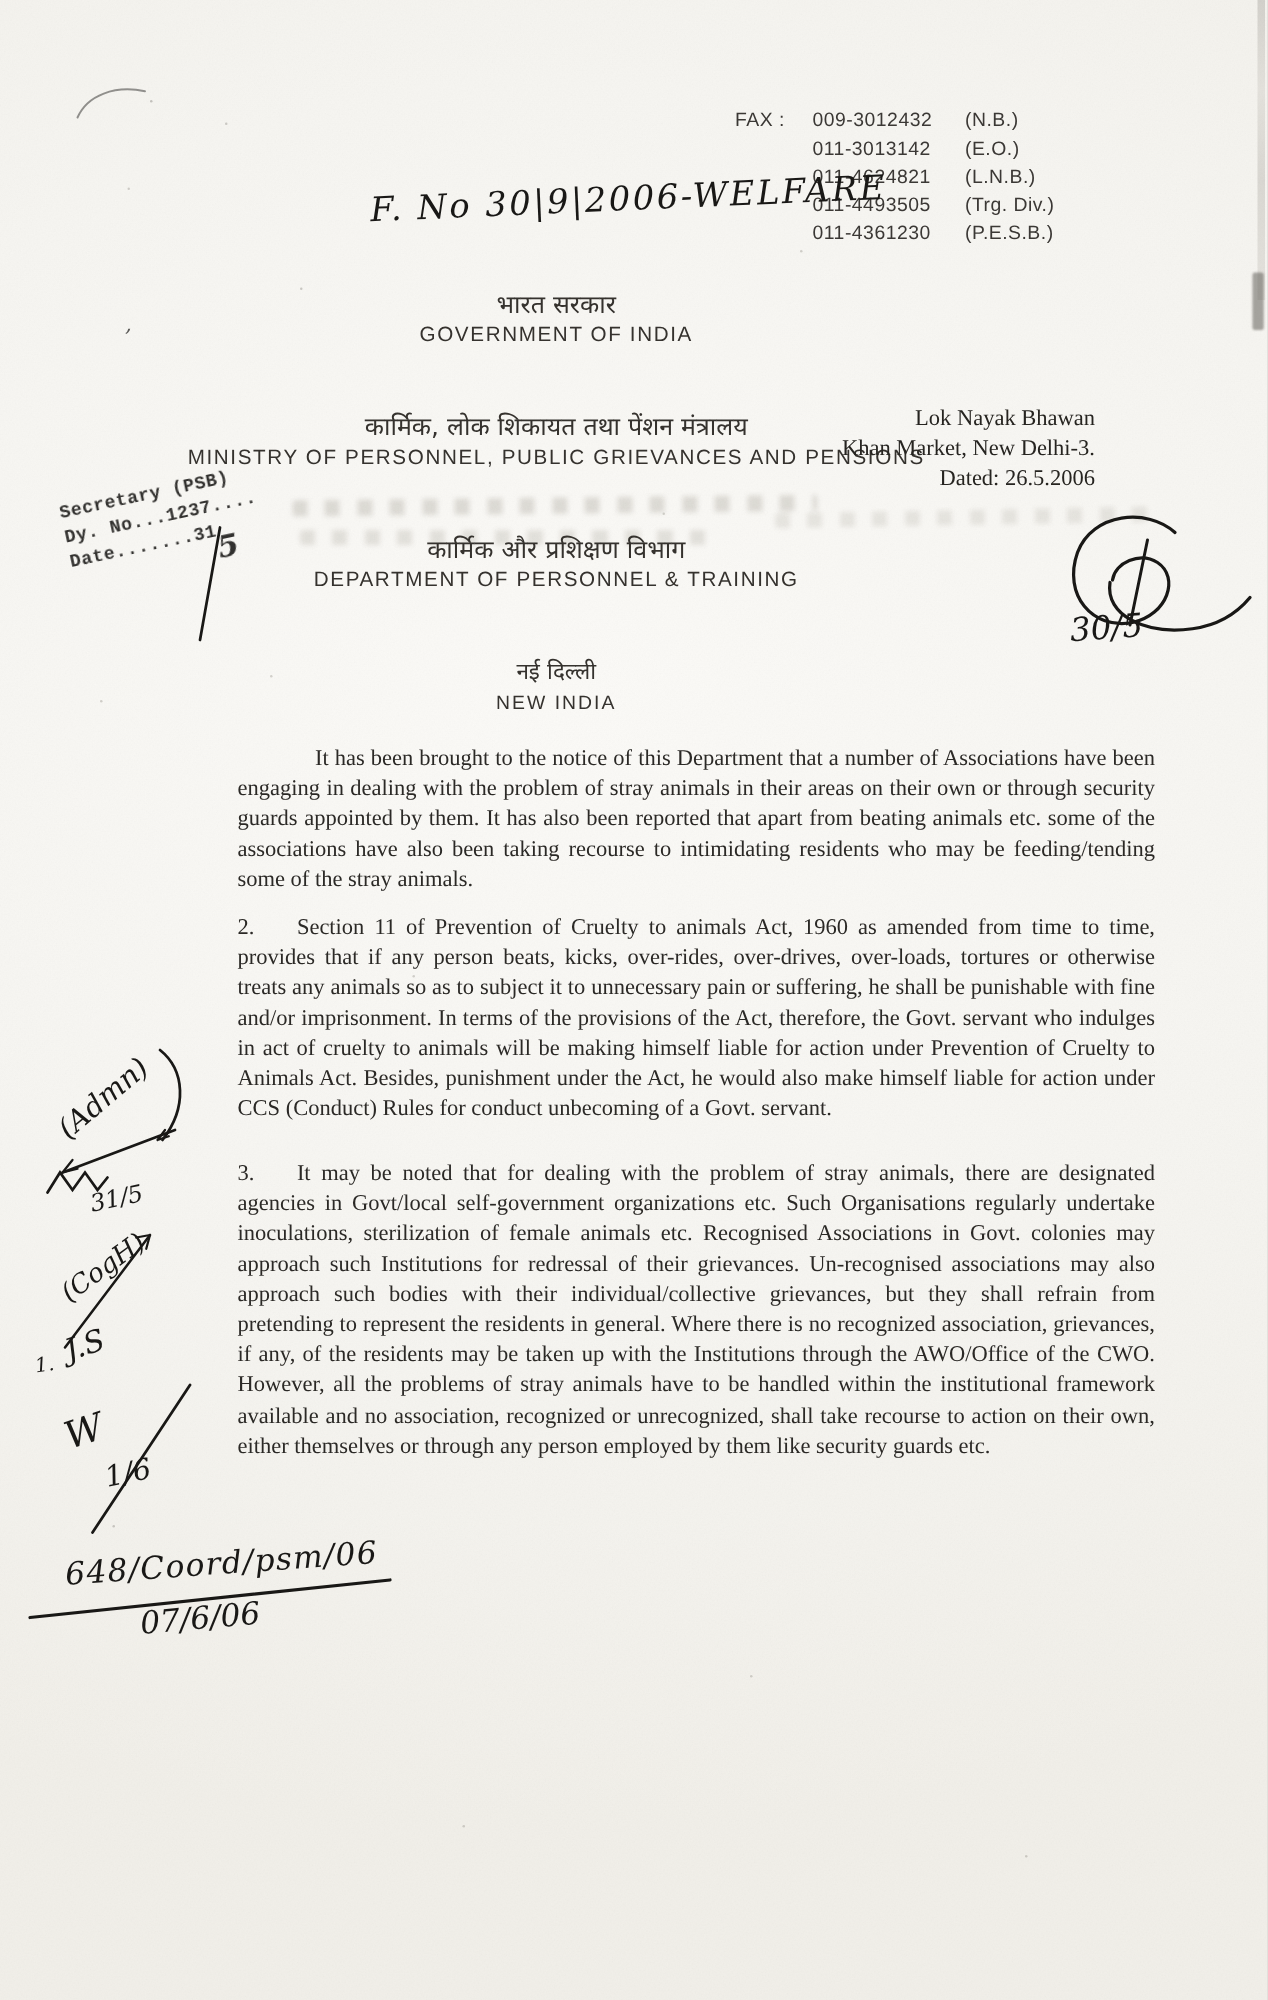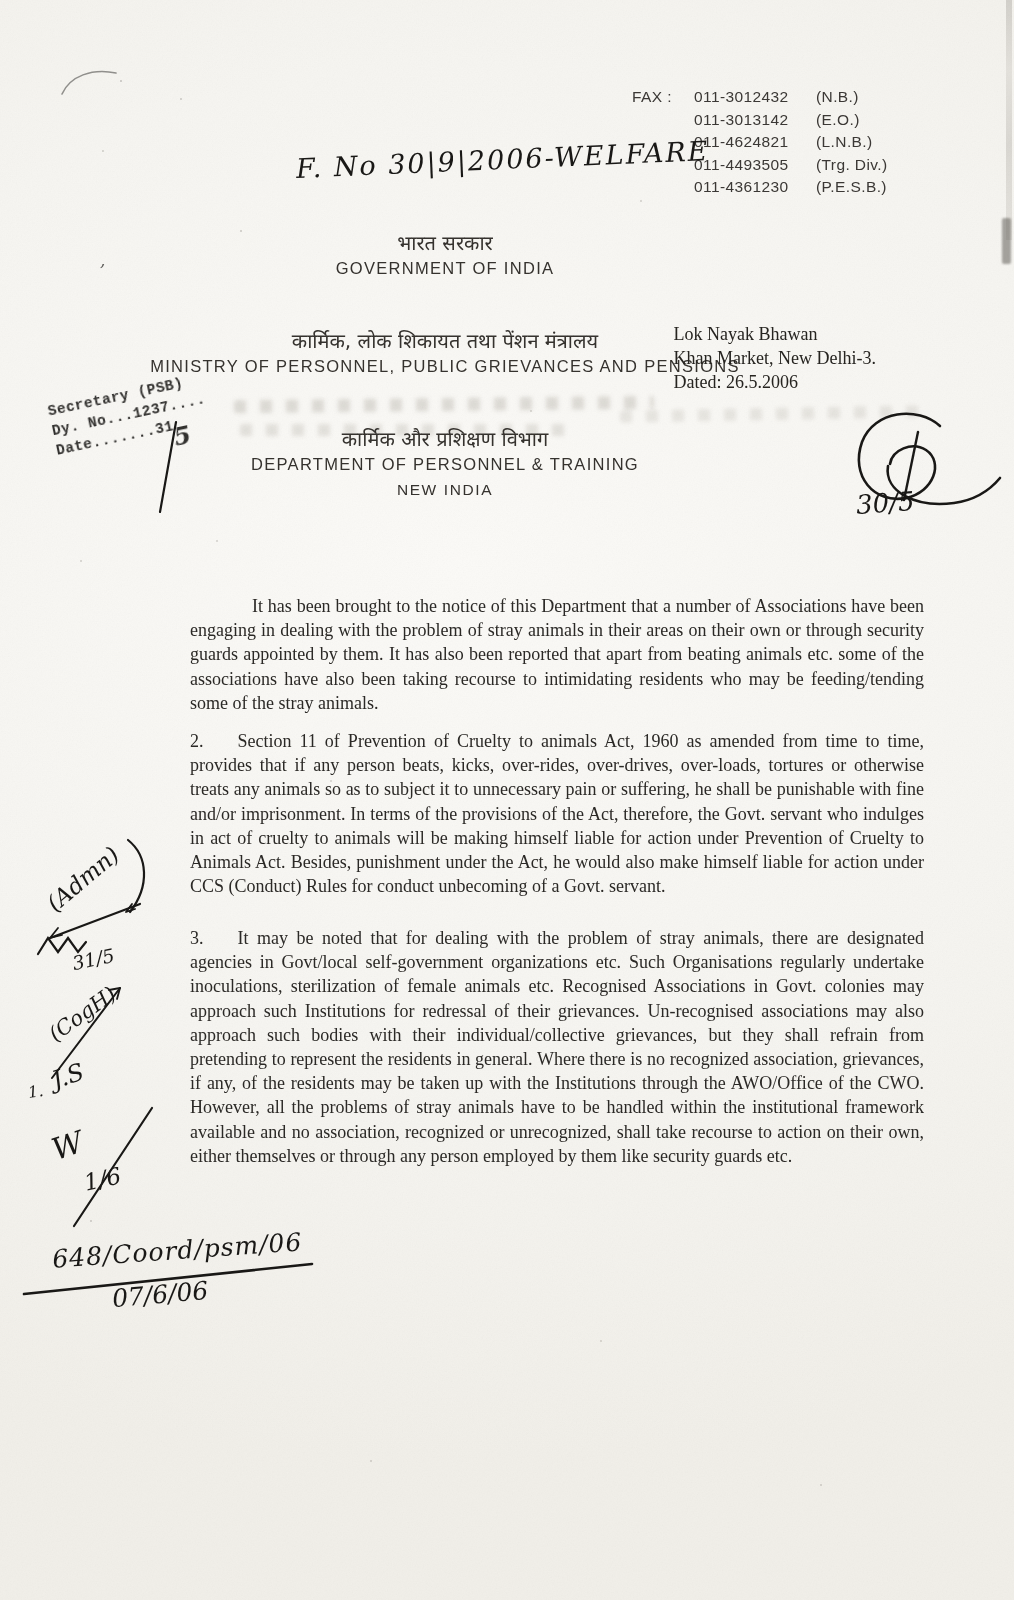--- a/index.html
+++ b/index.html
@@ -14,21 +14,21 @@
   .fax{
     font-family:"Liberation Sans", sans-serif;font-size:15.5px;line-height:22.5px;
     color:#3b3835;letter-spacing:.4px;
   }
   .fax-row{display:grid;grid-template-columns:62px 122px auto;}
   .hdr{width:720px;text-align:center;color:#35322e;}
   .hdr .hi{font-family:"DejaVu Sans", sans-serif;font-size:20px;line-height:25px;margin-top:48px;}
   .hdr .en{font-family:"Liberation Sans", sans-serif;font-size:16.5px;line-height:25px;letter-spacing:1.3px;}
   .hdr .en.small{font-size:15.5px;letter-spacing:1.6px;}
   .hdr div{white-space:nowrap;}
-  .addr{text-align:left;font-size:18px;line-height:24px;color:#262420;}
+  .addr{text-align:right;font-size:18px;line-height:24px;color:#262420;}
   .om-title{
     font-size:20px;font-weight:bold;letter-spacing:1px;color:#1f1d1a;
     border-bottom:2.5px solid #1f1d1a;padding-bottom:1px;white-space:nowrap;
   }
   .subject{font-size:18px;font-weight:bold;color:#24221f;white-space:nowrap;}
   .para{
     width:734px;font-size:18px;line-height:24.2px;text-align:justify;color:#2b2926;margin-left:40px;
   }
   .para.indent{text-indent:62px;}
   .numgap{display:inline-block;width:34px;}
@@ -67,24 +67,24 @@
     <path d="M 4 30 C 12 12 34 4 58 9" stroke="#83807a" stroke-width="1.6"></path>
   </svg>
   <div class="abs speck" style="left:120px;top:80px"></div>
   <div class="abs edge-strip" style="left:1006px;top:0;height:240px"></div>
   <div class="abs" style="left:1002px;top:218px;width:9px;height:46px;background:#55524c;opacity:.5;border-radius:2px;filter:blur(1px)"></div>
   <div class="abs smudge" style="left:234px;top:398px;width:420px;height:13px;transform:rotate(-.6deg)"></div>
   <div class="abs smudge" style="left:240px;top:424px;width:330px;height:12px;opacity:.8"></div>
   <div class="abs smudge" style="left:620px;top:408px;width:300px;height:12px;opacity:.65;transform:rotate(-1deg)"></div>
   <div class="abs hw" style="left:100px;top:250px;font-size:17px;opacity:.7">,</div>
 
-  <div class="abs fax" style="left:632px;top:86px">
+  <div class="abs fax" style="left:588px;top:86px">
     <div class="fax-row">
       <span>FAX :</span>
-      <span>011-3012432</span>
+      <span>009-3012432</span>
       <span>(N.B.)</span>
     </div>
     <div class="fax-row">
       <span></span>
       <span>011-3013142</span>
       <span>(E.O.)</span>
     </div>
     <div class="fax-row">
       <span></span>
       <span>011-4624821</span>
@@ -104,20 +104,21 @@
 
   <div class="abs hw" style="left:296px;top:144px;font-size:27px;letter-spacing:2px;transform:rotate(-2.5deg)">F. No 30|9|2006-WELFARE</div>
 
   <div class="abs hdr" style="left:85px;top:183px">
     <div class="hi">भारत सरकार</div>
     <div class="en">GOVERNMENT OF INDIA</div>
     <div class="hi">कार्मिक, लोक शिकायत तथा पेंशन मंत्रालय</div>
     <div class="en">MINISTRY OF PERSONNEL, PUBLIC GRIEVANCES AND PENSIONS</div>
     <div class="hi">कार्मिक और प्रशिक्षण विभाग</div>
     <div class="en">DEPARTMENT OF PERSONNEL &amp; TRAINING</div>
+    <div class="hi" style="font-size:18px">नई दिल्ली</div>
     <div class="en small">NEW INDIA</div>
   </div>
 
   <div class="abs addr" style="right:138px;top:322px">
     <div>Lok Nayak Bhawan</div>
     <div>Khan Market, New Delhi-3.</div>
     <div>Dated: 26.5.2006</div>
   </div>
 
   <div class="abs stamp" style="left:46px;top:402px">

